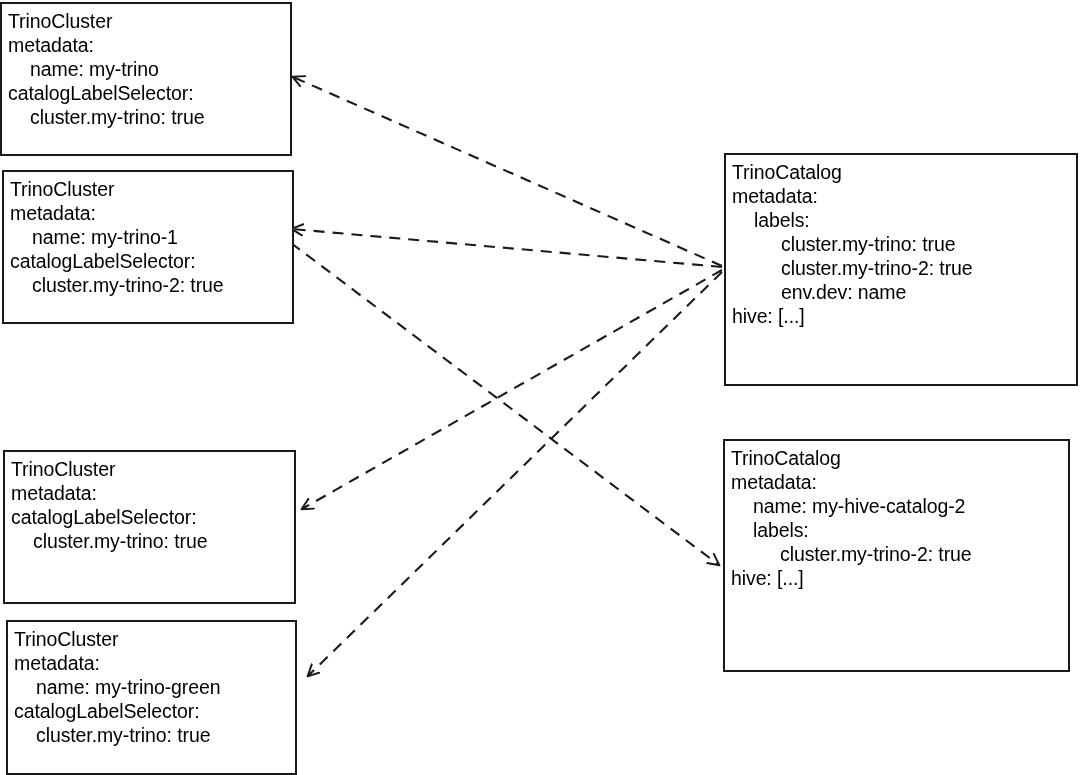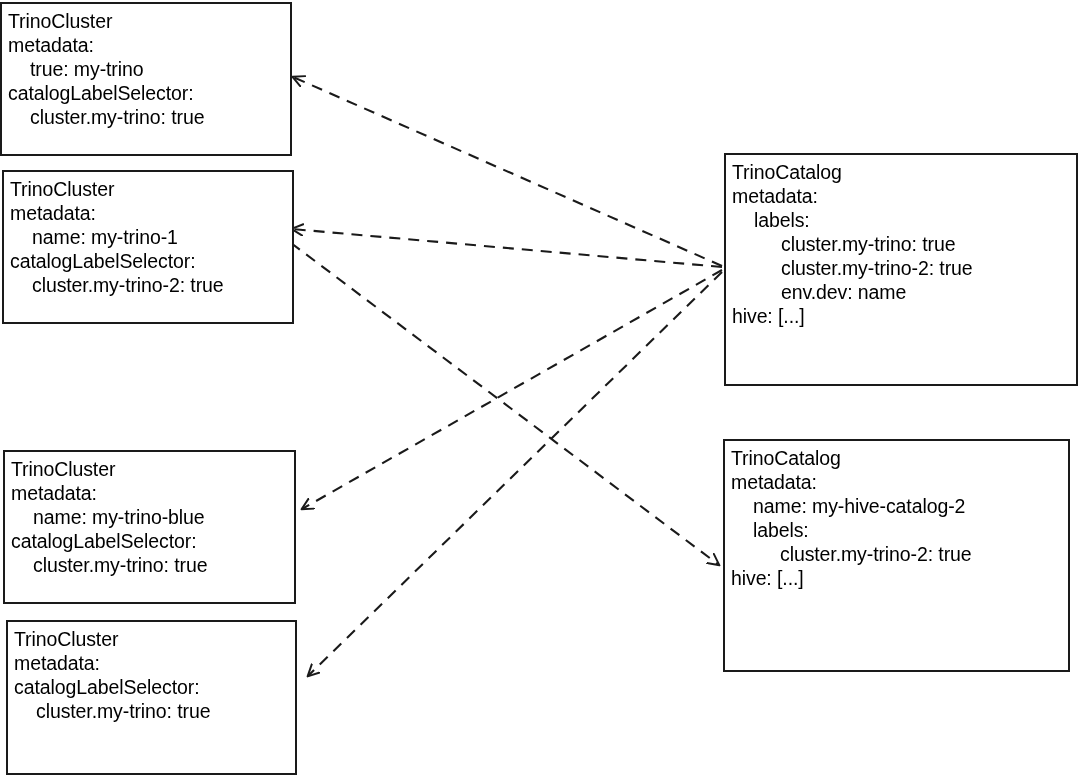--- a/index.html
+++ b/index.html
@@ -64,44 +64,44 @@
       <path d="M 722 267 L 292 229" marker-end="url(#oarrow)"></path>
       <path d="M 722 270 L 302 509" marker-end="url(#oarrow)"></path>
       <path d="M 722 272 L 308 676" marker-end="url(#oarrow)"></path>
       <path d="M 291 243 L 719 565" marker-end="url(#oarrow)"></path>
     </g>
   </svg>
 
   <div class="node node-c1">
     <div class="line">TrinoCluster</div>
     <div class="line">metadata:</div>
-    <div class="line ind1">true: my-trino</div>
+    <div class="line ind1">name: my-trino</div>
     <div class="line">catalogLabelSelector:</div>
     <div class="line ind1">cluster.my-trino: true</div>
   </div>
 
   <div class="node node-c2">
     <div class="line">TrinoCluster</div>
     <div class="line">metadata:</div>
     <div class="line ind1">name: my-trino-1</div>
     <div class="line">catalogLabelSelector:</div>
     <div class="line ind1">cluster.my-trino-2: true</div>
   </div>
 
   <div class="node node-c3">
     <div class="line">TrinoCluster</div>
     <div class="line">metadata:</div>
-    <div class="line ind1">name: my-trino-blue</div>
     <div class="line">catalogLabelSelector:</div>
     <div class="line ind1">cluster.my-trino: true</div>
   </div>
 
   <div class="node node-c4">
     <div class="line">TrinoCluster</div>
     <div class="line">metadata:</div>
+    <div class="line ind1">name: my-trino-green</div>
     <div class="line">catalogLabelSelector:</div>
     <div class="line ind1">cluster.my-trino: true</div>
   </div>
 
   <div class="node node-k1">
     <div class="line">TrinoCatalog</div>
     <div class="line">metadata:</div>
     <div class="line ind1">labels:</div>
     <div class="line ind2">cluster.my-trino: true</div>
     <div class="line ind2">cluster.my-trino-2: true</div>

